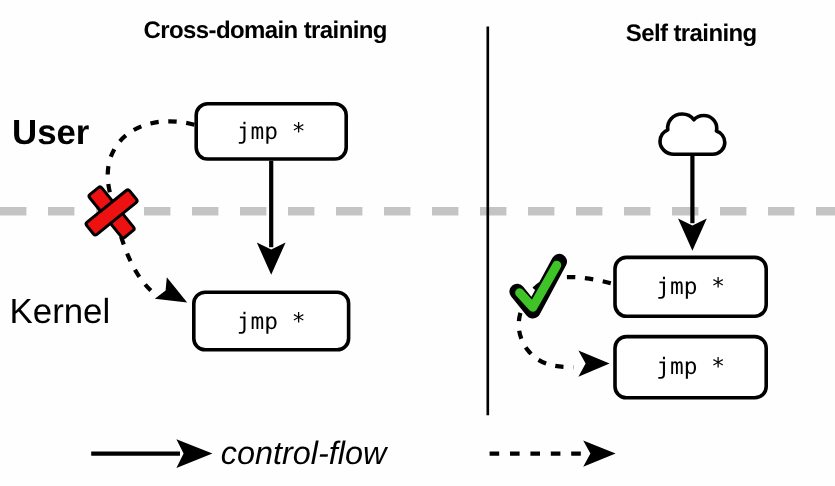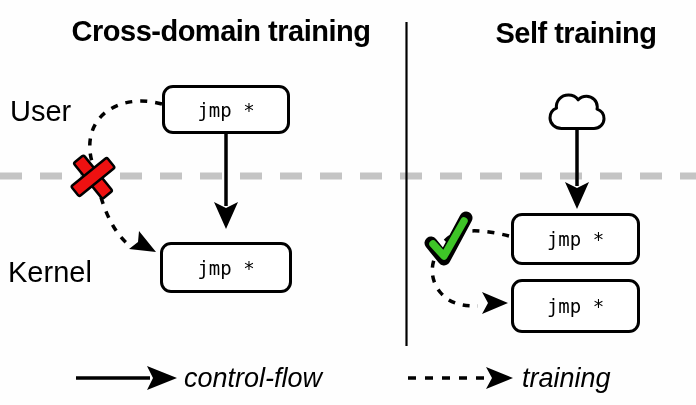--- a/index.html
+++ b/index.html
@@ -14,29 +14,29 @@
   }
   .layer-svg {
     position: absolute;
     left: 0; top: 0;
     width: 696px; height: 405px;
     z-index: 1;
   }
   .txt { position: absolute; z-index: 2; white-space: nowrap; }
   .panel-title {
     font-weight: bold;
-    font-size: 29px;
+    font-size: 20px;
     letter-spacing: -0.5px;
     text-align: center;
   }
   .title-left  { left: 46px;  top: 15px; width: 350px; }
   .title-right { left: 460px; top: 17px; width: 232px; text-align: center; }
   .domain-label { font-size: 29px; }
-  .user-label   { left: 10px; top: 95px;  }
-  .kernel-label { left: 8px;  top: 256px; }
+  .user-label   { left: 10px; top: 95px; font-weight: bold;  }
+  .kernel-label { left: 8px;  top: 244px; }
   .jmp-box {
     position: absolute;
     z-index: 3;
     box-sizing: border-box;
     background: #ffffff;
     border: 3.5px solid #000;
     border-radius: 11px;
     display: flex;
     align-items: center;
     justify-content: center;
@@ -118,15 +118,14 @@
 
   <div class="txt domain-label user-label">User</div>
   <div class="txt domain-label kernel-label">Kernel</div>
 
   <div class="jmp-box box-user">jmp *</div>
   <div class="jmp-box box-kernel">jmp *</div>
   <div class="jmp-box box-self-upper">jmp *</div>
   <div class="jmp-box box-self-lower">jmp *</div>
 
   <div class="txt legend-label legend-control-flow">control-flow</div>
-  <div class="txt legend-label legend-training">training</div>
 
 </div>
 
 </body></html>

